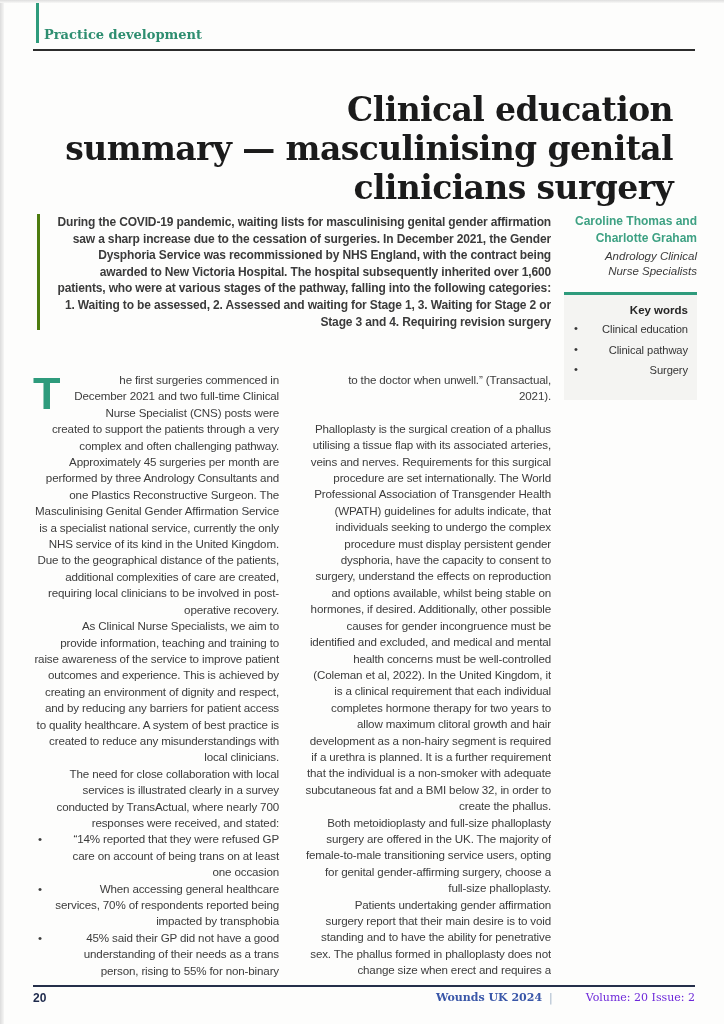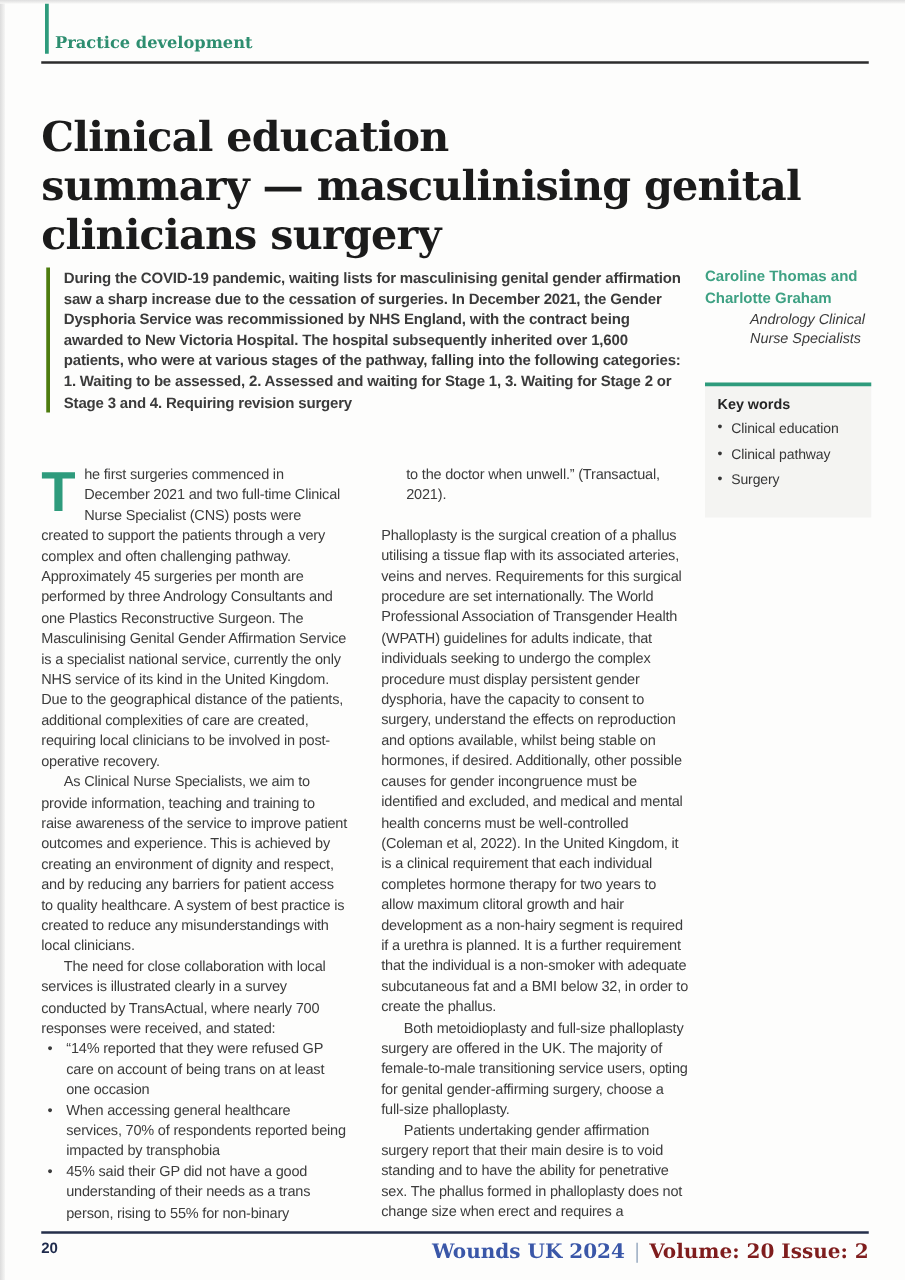--- a/index.html
+++ b/index.html
@@ -1,19 +1,20 @@
 <!DOCTYPE html>
 <html><head>
 <meta charset="utf-8">
 <style>
   html,body { margin:0; padding:0; background:#e9e9e9; }
   .page {
     position:relative; width:724px; height:1024px; margin:0 auto;
     background:#fdfdfc; overflow:hidden;
     font-family:"Liberation Sans", sans-serif;
+    text-align:right;
   }
   
   .page::before { content:""; position:absolute; left:0; top:0; width:4px; height:100%; background:linear-gradient(to right,#dcdcdc,#f6f6f5); }
   .page::after  { content:""; position:absolute; left:0; top:0; width:100%; height:3px; background:linear-gradient(to bottom,#dedede,#f8f8f7); }
 
   
   .kicker-bar { position:absolute; left:36px; top:0; width:3px; height:43px; background:#2e9b7c; }
   .kicker {
     position:absolute; left:44px; top:27px;
     font-family:"DejaVu Serif", serif; font-weight:bold; font-size:13px; color:#2e8e70;
@@ -33,21 +34,21 @@
     border-left:3px solid #4d7c0f; padding-left:11px;
     font-weight:bold; font-size:12px; line-height:16.6px;
     color:#3b3b3b; letter-spacing:-0.15px;
   }
 
   
   .sidebar { position:absolute; left:564px; top:213px; width:133px; }
   .authors { color:#3ea183; font-weight:bold; font-size:12px; line-height:16.5px; }
   .affiliation { font-style:italic; font-size:11.5px; line-height:15px; color:#3a3a3a; margin-top:3px;margin-left:36px; }
   .keywords-box {
-    margin-top:27px; border-top:3px solid #2e9b7c;
+    margin-top:13px; border-top:3px solid #2e9b7c;
     background:#f4f4f2; padding:9px 9px 16px 10px;
   }
   .keywords-title { font-size:11.5px; font-weight:bold; color:#252525; margin:0 0 6px 0; }
   .keywords-list { list-style:none; margin:0; padding:0; }
   .keywords-list li {
     position:relative; padding-left:11px; font-size:11.2px; line-height:14.5px;
     color:#353535; margin-bottom:6px; letter-spacing:-0.1px;
   }
   .keywords-list li::before { content:"•"; position:absolute; left:0; top:-1px; color:#353535; }
 
@@ -70,25 +71,25 @@
   .para-gap { height:16px; }
 
   
   .footer-rule { position:absolute; left:33px; right:29px; top:985px; height:2px; background:#252f4a; }
   .page-num {
     position:absolute; left:33px; top:991px;
     font-family:Liberation Sans, sans-serif; font-weight:bold; font-size:12px; color:#1e2a4c;
   }
   .footer-right {
     position:absolute; right:29px; top:991px;
-    font-family:"DejaVu Serif", serif; font-size:16px; display:flex; align-items:center; gap:7px;
+    font-family:"DejaVu Serif", serif; font-size:11px; display:flex; align-items:center; gap:7px;
   }
   .journal { color:#3a57a8; font-weight:bold; }
   .footer-sep { color:#9fb0c4; font-weight:normal; }
-  .volume-issue { color:#7f1d1d; font-weight:bold; }
+  .volume-issue { color:#6d28d9; font-weight:normal;margin-left:26px; }
 </style>
 </head>
 <body>
 
 <div class="page">
 
   <div class="kicker-bar"></div>
   <div class="kicker">Practice development</div>
   <div class="header-rule"></div>
 

